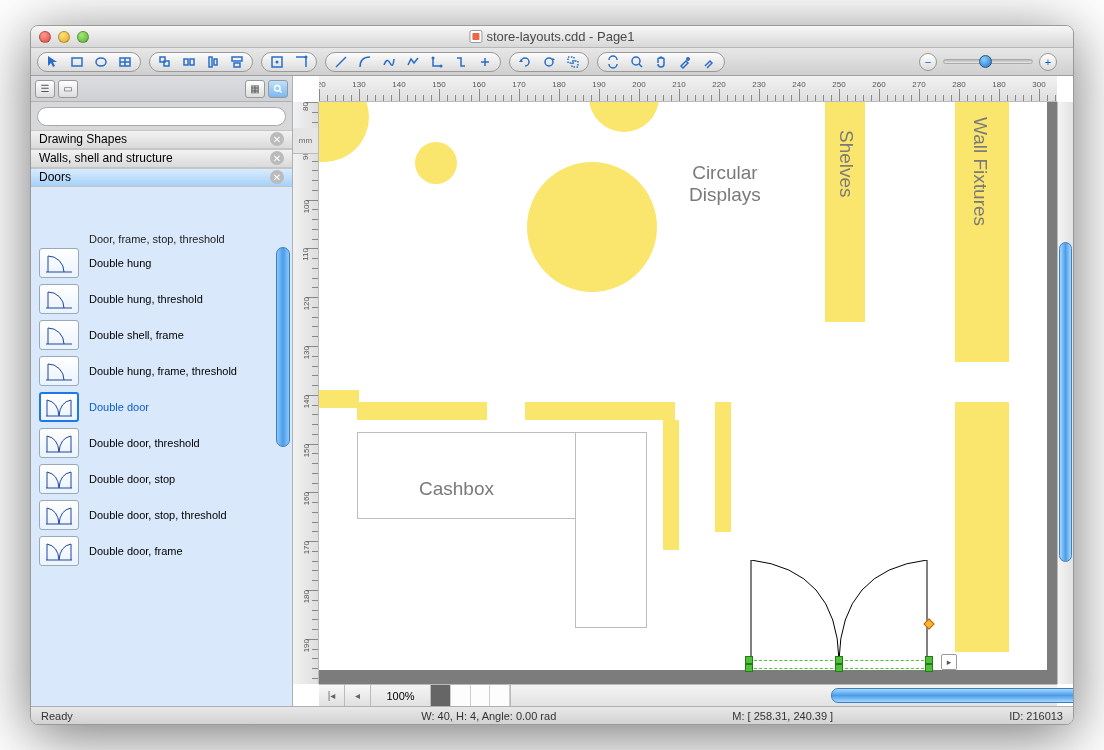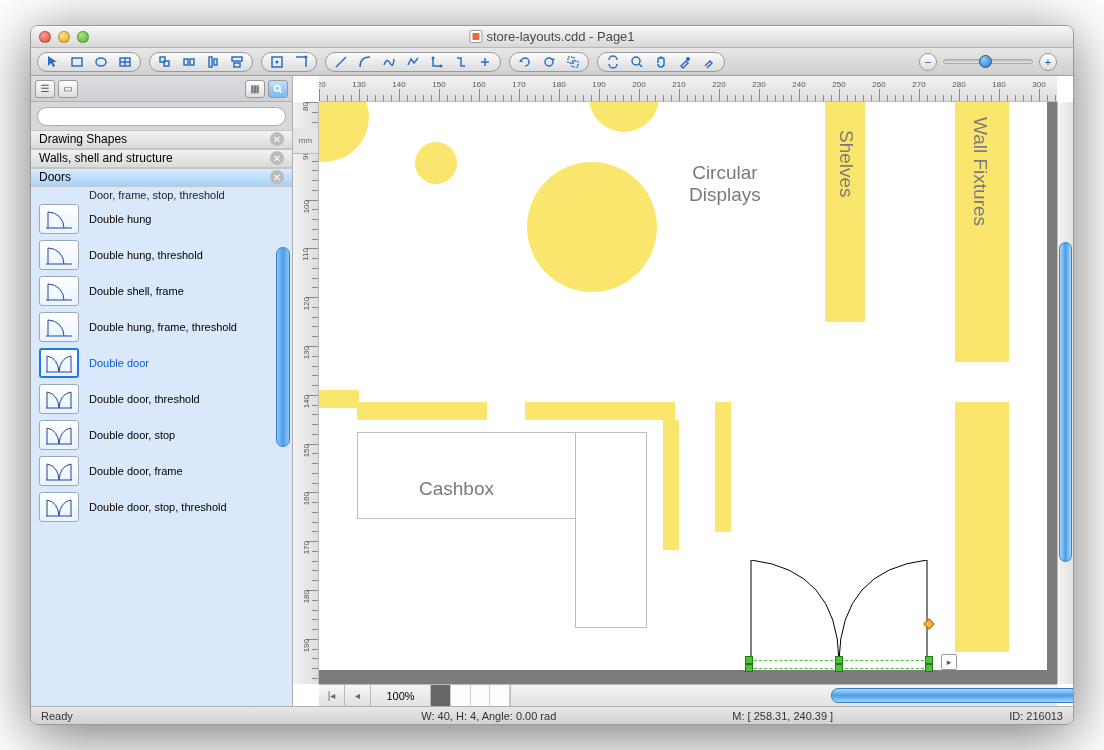--- a/index.html
+++ b/index.html
@@ -44,21 +44,21 @@
 .search-field{ width:100%; height:19px; border-radius:10px; border:1px solid #aaa; background:#fff; padding:0 8px 0 22px; font-size:12px; position:relative;}
 .search-wrap{position:relative;}
 .search-wrap .mag{position:absolute; left:7px; top:4px; width:11px; height:11px; border:1.5px solid #888; border-radius:50%;}
 .search-wrap .mag::after{content:"";position:absolute;right:-4px;bottom:-4px;width:5px;height:1.5px;background:#888;transform:rotate(45deg);}
 
 .cat-header{ height:19px; background:linear-gradient(#f2f2f2,#dadada); border-top:1px solid #c5c5c5; border-bottom:1px solid #c5c5c5; font-size:12px; display:flex; align-items:center; padding:0 8px; justify-content:space-between; cursor:pointer;}
 .cat-header.active{ background:linear-gradient(#d9ecff,#a7d1f7); }
 .cat-close{width:14px;height:14px;border-radius:50%;background:#bbb;color:#fff;font-size:10px;display:flex;align-items:center;justify-content:center;}
 
 .shape-list{ flex:1; background:#d9e8fb; overflow-y:auto; position:relative;}
-.shape-list-inner{ padding-bottom:4px;}
+.shape-list-inner{ padding-bottom:4px;margin-top:44px;}
 .shape-row{ display:flex; align-items:center; height:36px; padding:0 8px; gap:10px; font-size:11px; cursor:pointer; }
 .shape-row.selected{ color:#0a5cd2; }
 .shape-row.selected .shape-ico{ border:2px solid #1e78e6; }
 .shape-ico{ width:40px; height:30px; background:linear-gradient(#fff,#eaf3ff); border:1px solid #9ab; border-radius:3px; display:flex; align-items:center; justify-content:center; flex-shrink:0;}
 .shape-ico svg{width:30px;height:22px;}
 .shape-ico .dln{stroke:#21469b;fill:none;stroke-width:1;}
 
 .shape-truncated{height:14px;padding:0 8px 0 58px;font-size:11px;color:#222;display:flex;align-items:flex-end;overflow:hidden;}
 
 
@@ -402,32 +402,32 @@
               </div>
               <div class="shape-row">
                 <div class="shape-ico">
                   <svg viewBox="0 0 30 22">
                     <path class="dln" d="M3 4 Q14 6 15 20 Q16 6 27 4"></path>
                     <line class="dln" x1="3" y1="4" x2="3" y2="20"></line>
                     <line class="dln" x1="27" y1="4" x2="27" y2="20"></line>
                     <line class="dln" x1="2" y1="20" x2="28" y2="20"></line>
                   </svg>
                 </div>
-                <span>Double door, frame</span>
+                <span>Double door, stop, threshold</span>
               </div>
               <div class="shape-row">
                 <div class="shape-ico">
                   <svg viewBox="0 0 30 22">
                     <path class="dln" d="M3 4 Q14 6 15 20 Q16 6 27 4"></path>
                     <line class="dln" x1="3" y1="4" x2="3" y2="20"></line>
                     <line class="dln" x1="27" y1="4" x2="27" y2="20"></line>
                     <line class="dln" x1="2" y1="20" x2="28" y2="20"></line>
                   </svg>
                 </div>
-                <span>Double door, stop, threshold</span>
+                <span>Double door, frame</span>
               </div>
             </div>
         <div class="sl-scroll"></div>
       </div>
     </div>
 
     <div class="canvas-area">
       <div class="ruler-corner">mm</div>
       <div class="h-ruler" id="h-ruler">
             <div class="tick-h maj" style="left: 0px;"></div>

